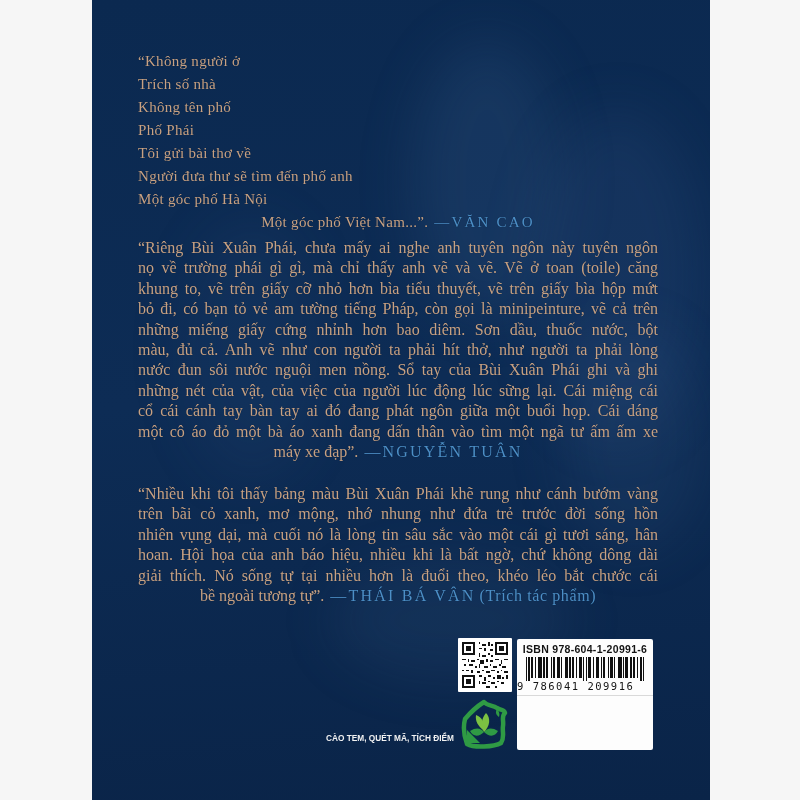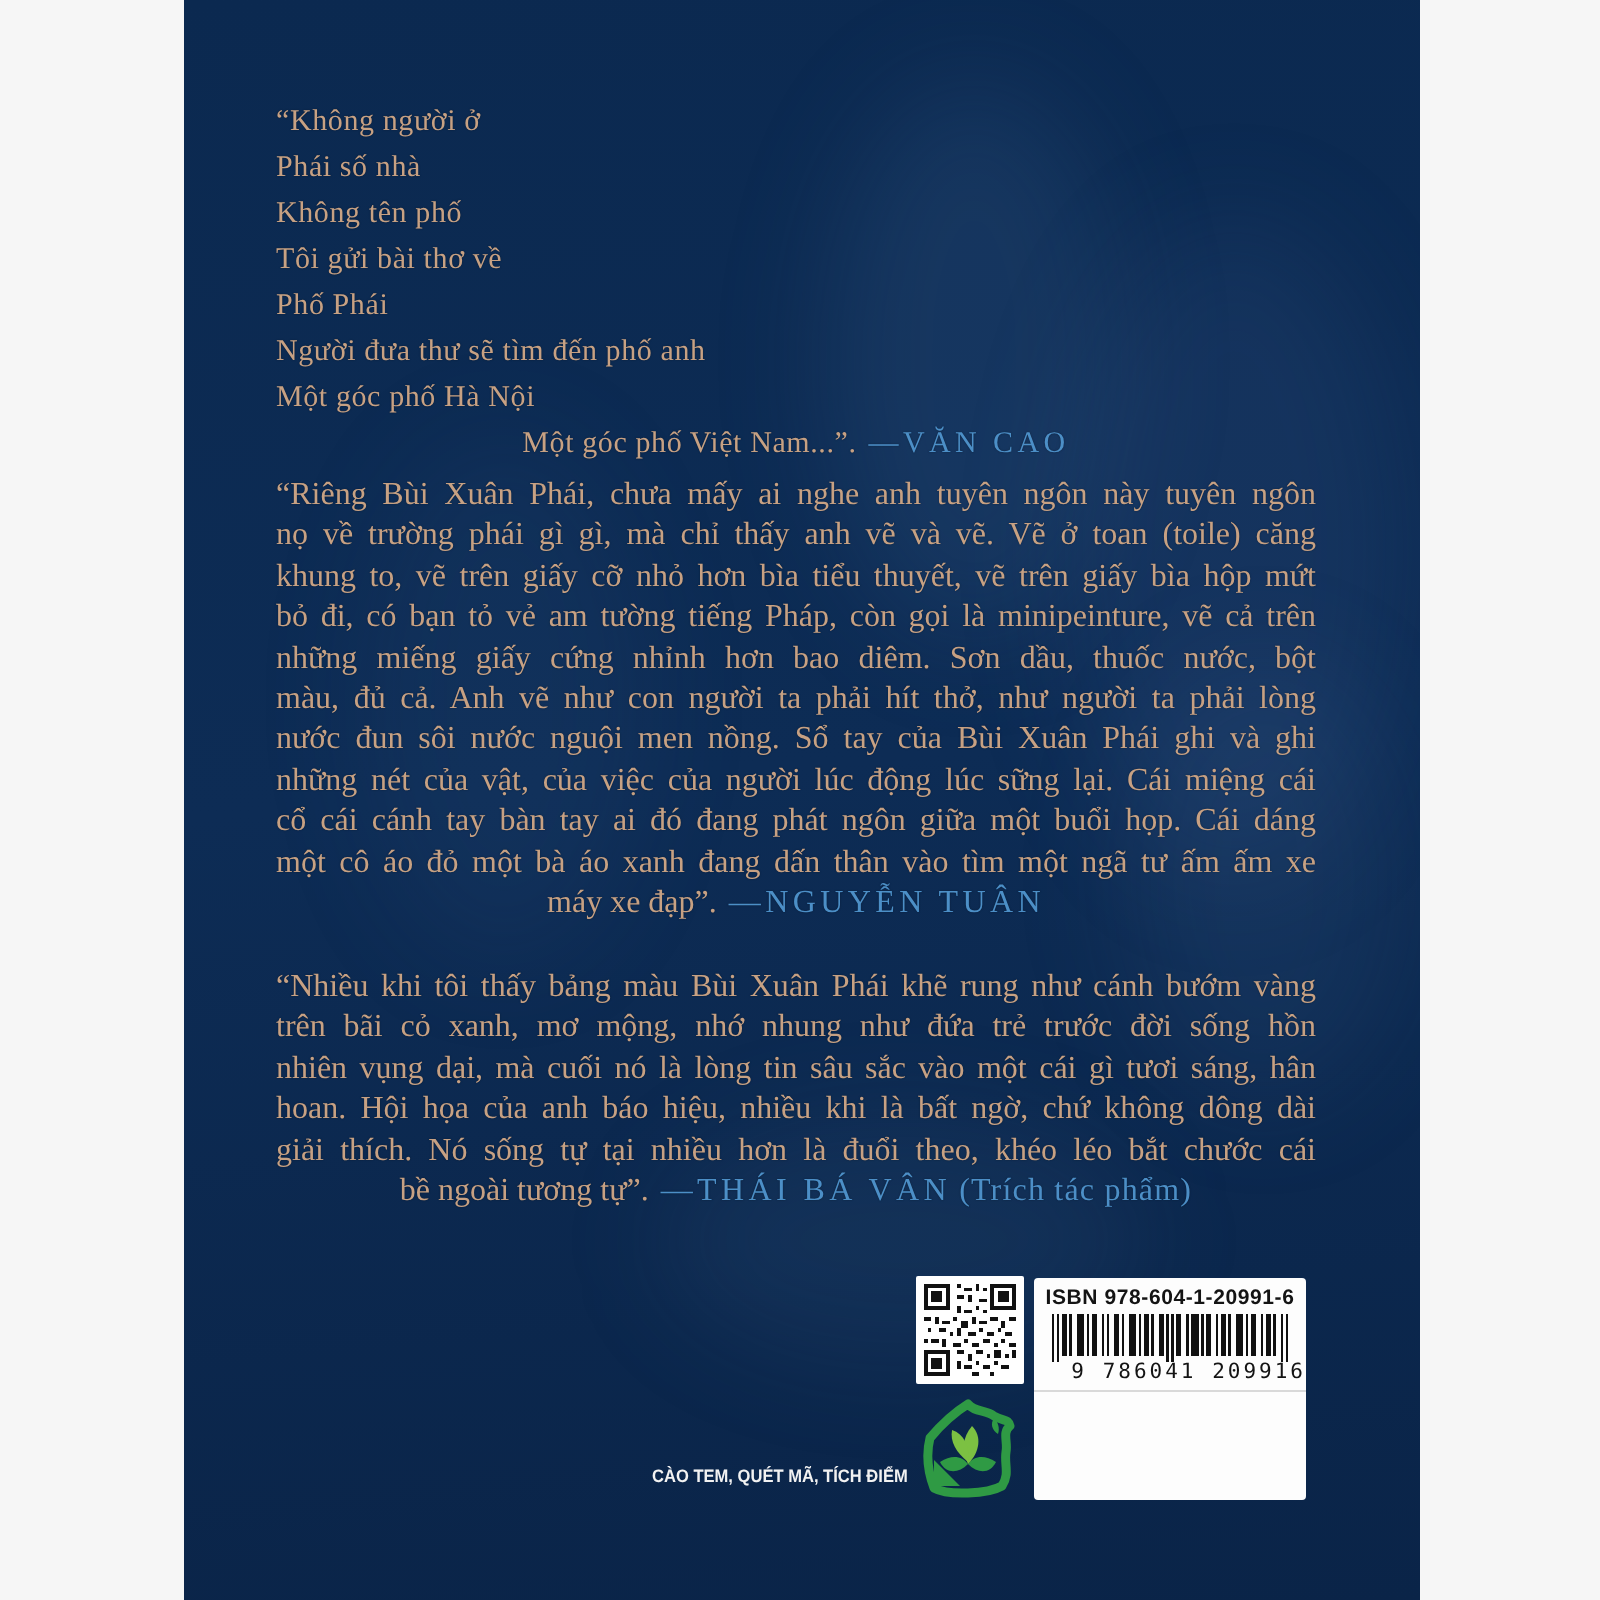--- a/index.html
+++ b/index.html
@@ -37,21 +37,21 @@
         background:#fff; padding:4px; border-radius:1px; }
   .qr svg { width:100%; height:100%; display:block; }
 
   .barcode-box { position:absolute; left:425px; top:639px; width:136px; height:111px;
                  background:#fdfdfd; border-radius:2px; padding-top:4px; }
   .isbn-label { font-family:"Liberation Sans",sans-serif; font-weight:bold;
                 font-size:10.5px; color:#141414; text-align:center;
                 letter-spacing:0.3px; white-space:nowrap; }
   .bars { display:block; margin:2px auto 0 auto; width:118px; height:24px; }
   .isbn-digits { font-family:"DejaVu Sans Mono","Liberation Mono",monospace;
-                 font-size:10.5px; color:#141414; text-align:right;
+                 font-size:10.5px; color:#141414; text-align:left;
                  letter-spacing:1.5px; margin-top:-1px; white-space:nowrap; }
   .bc-divider { width:100%; height:1px; background:#d9d9d9; margin-top:3px; }
 
   .logo { position:absolute; left:368px; top:699px; width:48px; height:52px; }
   .logo svg { width:100%; height:100%; display:block; }
 </style>
 </head>
 <body>
 
 <div class="page">
@@ -59,24 +59,24 @@
 
     <div class="ghost g1"></div>
     <div class="ghost g2"></div>
     <div class="ghost g3"></div>
     <div class="ghost g4"></div>
     <div class="ghost g5"></div>
 
     <div class="quote poem">
       <div class="lines">
           <div class="line">“Không người ở</div>
-          <div class="line">Phái số nhà</div>
+          <div class="line">Trích số nhà</div>
           <div class="line">Không tên phố</div>
+          <div class="line">Phố Phái</div>
           <div class="line">Tôi gửi bài thơ về</div>
-          <div class="line">Phố Phái</div>
           <div class="line">Người đưa thư sẽ tìm đến phố anh</div>
           <div class="line">Một góc phố Hà Nội</div>
         </div>
       <div class="line lastline">
         <span>Một góc phố Việt Nam...”.</span><span class="attr">—VĂN CAO</span>
       </div>
     </div>
 
     <div class="quote q2">
       <div class="lines">

